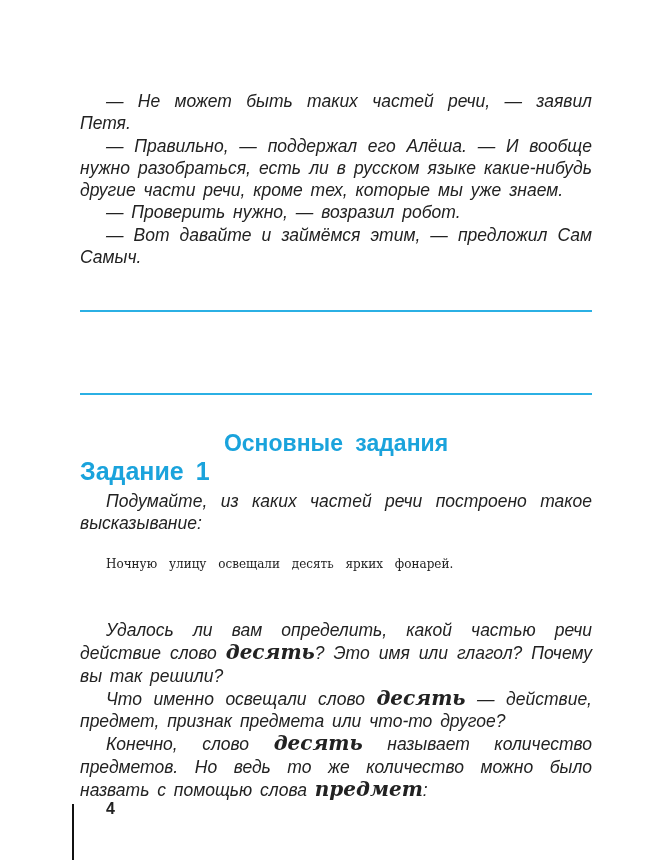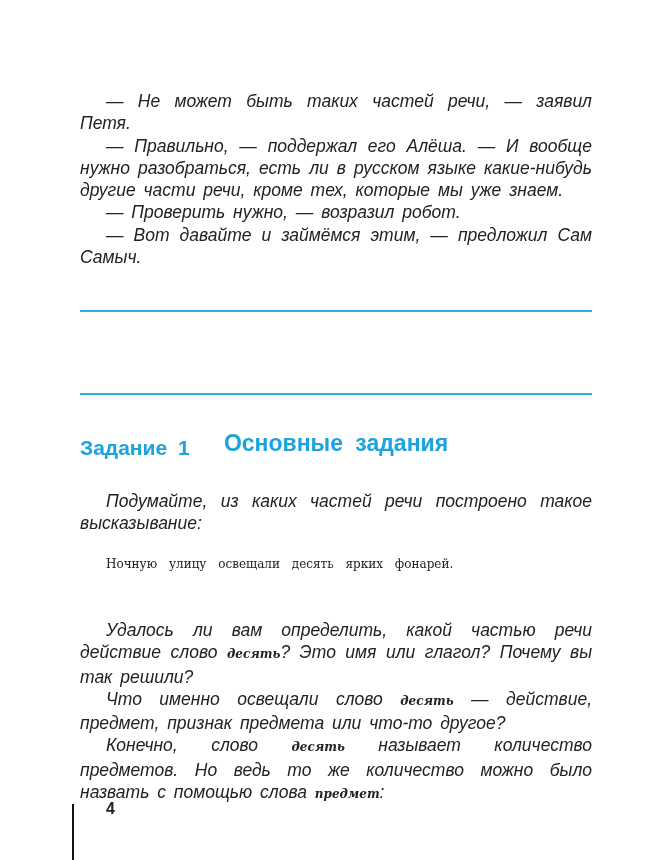--- a/index.html
+++ b/index.html
@@ -5,25 +5,25 @@
     html, body { margin: 0; padding: 0; background: #ffffff; }
     body { width: 650px; height: 860px; position: relative; overflow: hidden; font-family: "Liberation Sans", sans-serif; color: #222; }
     .page { position: absolute; left: 80px; top: 0; width: 512px; }
     .p { font-size: 17.5px; line-height: 22.3px; margin: 0; text-align: justify; text-align-last: left; word-spacing: 3px; font-style: italic; }
     .indent { text-indent: 26px; }
     .intro { position: absolute; top: 90px; left: 0; width: 512px; }
     .rule { position: absolute; left: 0; width: 512px; height: 2px; }
     .heading { position: absolute; left: 0; top: 322px; width: 512px; font-weight: bold; font-size: 27px; line-height: 33px; word-spacing: 6px; color: #1e1e1e; }
     .sect { color: #1aa3dc; }
     .sub-title { position: absolute; left: 0; top: 416px; width: 512px; text-align: center; font-weight: bold; font-size: 23px; word-spacing: 6px; margin-top: 14px; }
-    .task-title { position: absolute; left: 0; top: 436px; font-weight: bold; font-size: 21px; word-spacing: 5px; }
+    .task-title { position: absolute; left: 0; top: 457px; font-weight: bold; font-size: 25px; word-spacing: 5px; }
     .task-body { position: absolute; left: 0; top: 490px; width: 512px; }
     .example { position: absolute; left: 0; top: 552px; width: 512px; font-family: "DejaVu Serif", serif; font-size: 12px; line-height: 24px; text-align: justify; text-align-last: left; word-spacing: 8px; }
     .after { position: absolute; left: 0; top: 619px; width: 512px; }
-    .kw { font-family: "DejaVu Serif", serif; font-weight: bold; font-size: 12px; }
+    .kw { font-family: "DejaVu Serif", serif; font-weight: bold; font-size: 20px; }
     .page-num { position: absolute; left: 106px; top: 800px; font-weight: bold; font-size: 16px; }
     .margin-bar { position: absolute; left: 72px; top: 804px; width: 2px; height: 56px; background: #111; }
   </style>
 </head>
 <body>
 
 <div class="page">
 
   <div class="intro">
     <p class="p indent">— Не может быть таких частей речи, — заявил Петя.</p>

